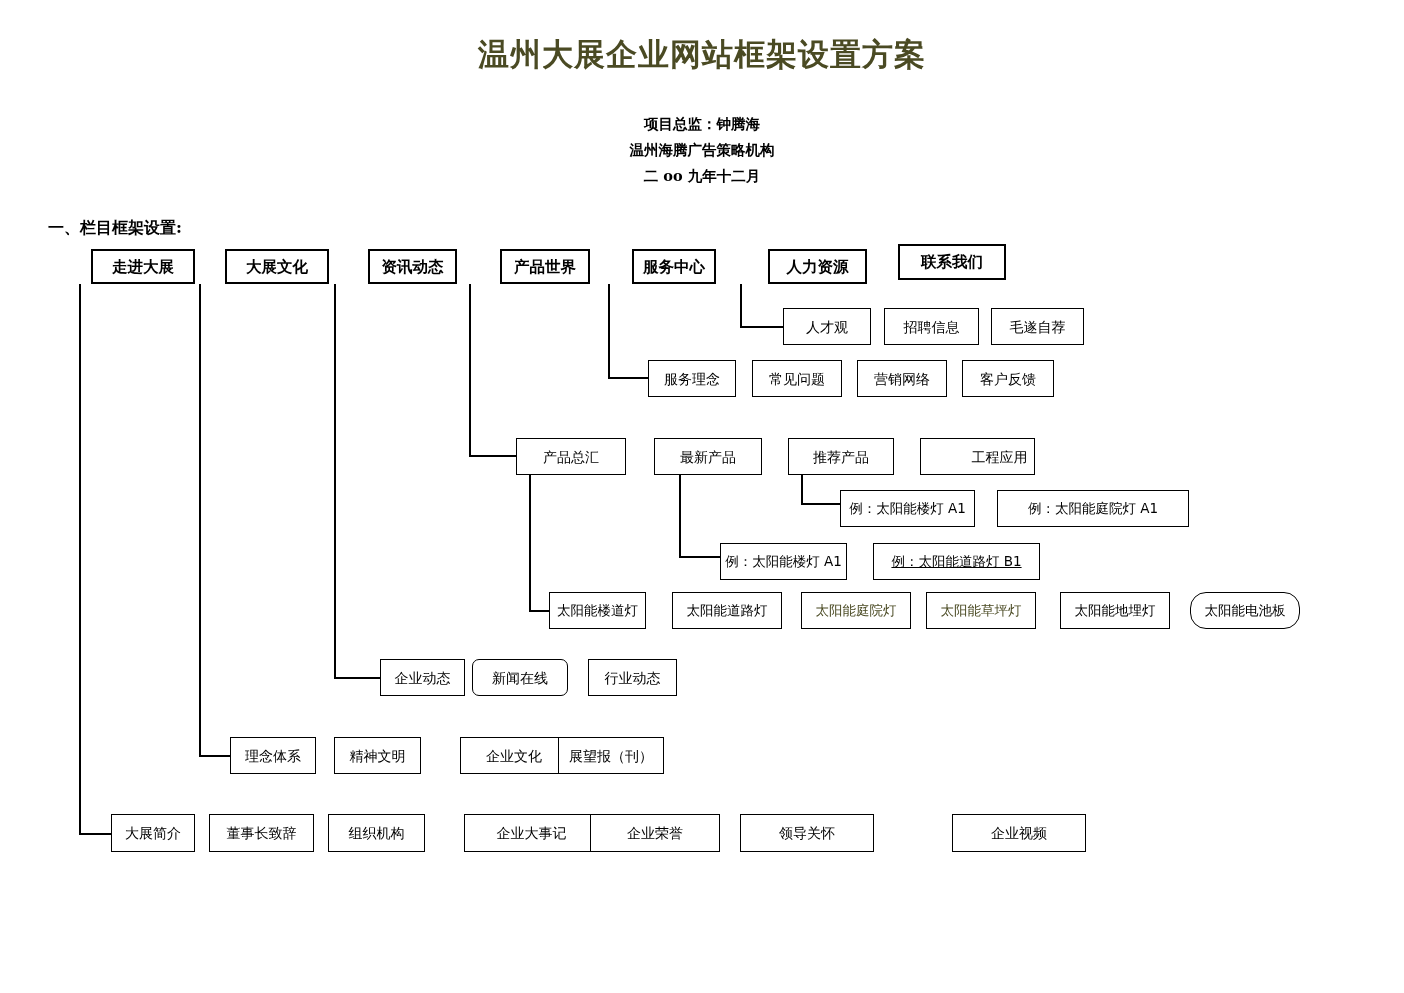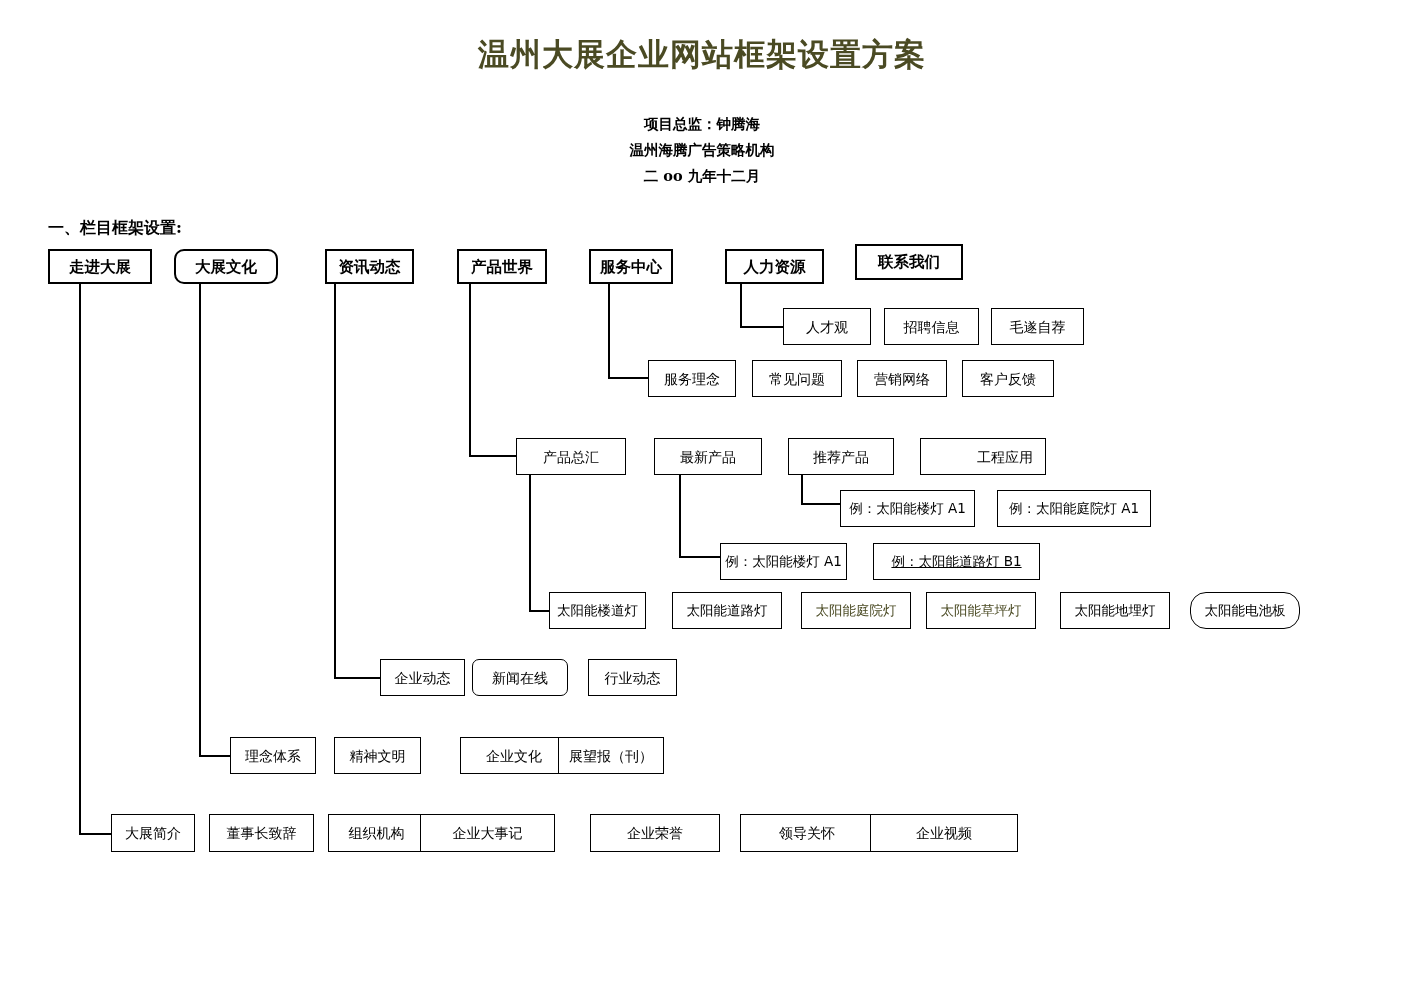--- a/index.html
+++ b/index.html
@@ -48,20 +48,21 @@
     text-align:center;
     color:#000;
     font-family:"DejaVu Sans","Liberation Sans",sans-serif;
     white-space:nowrap;
     line-height:1;
   }
   .lvl1{
     font-size:15.5px;font-weight:bold;
     font-family:"DejaVu Serif","Liberation Serif",serif;
     border-width:2px;
+    margin-left:43px;
   }
   .lvl2{font-size:14px;font-weight:normal;}
   .lvl3{font-size:13.5px;font-weight:normal;}
   .olive{color:#4a4a23;}
 
   .ln{position:absolute;background:#000;}
   .ln.v{width:1.6px;}
   .ln.h{height:1.6px;}
 </style>
 </head>
@@ -96,43 +97,43 @@
   <div class="ln v" style="left:529px;top:474px;height:137px;"></div>
   <div class="ln h" style="left:529px;top:610px;width:20px;"></div>
 
   <div class="ln v" style="left:679px;top:474px;height:83px;"></div>
   <div class="ln h" style="left:679px;top:556px;width:41px;"></div>
 
   <div class="ln v" style="left:801px;top:474px;height:30px;"></div>
   <div class="ln h" style="left:801px;top:503px;width:39px;"></div>
 
   <div class="node lvl1" style="left:48px;top:249px;width:104px;height:35px;">走进大展</div>
-  <div class="node lvl1" style="left:174px;top:249px;width:104px;height:35px;border-radius:10px;">大展文化</div>
+  <div class="node lvl1" style="left:182px;top:249px;width:104px;height:35px;">大展文化</div>
   <div class="node lvl1" style="left:325px;top:249px;width:89px;height:35px;">资讯动态</div>
   <div class="node lvl1" style="left:457px;top:249px;width:90px;height:35px;">产品世界</div>
   <div class="node lvl1" style="left:589px;top:249px;width:84px;height:35px;">服务中心</div>
   <div class="node lvl1" style="left:725px;top:249px;width:99px;height:35px;">人力资源</div>
   <div class="node lvl1" style="left:855px;top:244px;width:108px;height:36px;">联系我们</div>
 
   <div class="node lvl2" style="left:783px;top:308px;width:88px;height:37px;">人才观</div>
   <div class="node lvl2" style="left:884px;top:308px;width:95px;height:37px;">招聘信息</div>
   <div class="node lvl2" style="left:991px;top:308px;width:93px;height:37px;">毛遂自荐</div>
 
   <div class="node lvl2" style="left:648px;top:360px;width:88px;height:37px;">服务理念</div>
   <div class="node lvl2" style="left:752px;top:360px;width:90px;height:37px;">常见问题</div>
   <div class="node lvl2" style="left:857px;top:360px;width:90px;height:37px;">营销网络</div>
   <div class="node lvl2" style="left:962px;top:360px;width:92px;height:37px;">客户反馈</div>
 
   <div class="node lvl2" style="left:516px;top:438px;width:110px;height:37px;">产品总汇</div>
   <div class="node lvl2" style="left:654px;top:438px;width:108px;height:37px;">最新产品</div>
   <div class="node lvl2" style="left:788px;top:438px;width:106px;height:37px;">推荐产品</div>
-  <div class="node lvl2" style="left:920px;top:438px;width:126px;height:37px;padding-left:44px;">工程应用</div>
+  <div class="node lvl2" style="left:920px;top:438px;width:115px;height:37px;padding-left:44px;">工程应用</div>
 
   <div class="node lvl3" style="left:840px;top:490px;width:135px;height:37px;">例：太阳能楼灯 A1</div>
-  <div class="node lvl3" style="left:997px;top:490px;width:154px;height:37px;">例：太阳能庭院灯 A1</div>
+  <div class="node lvl3" style="left:997px;top:490px;width:192px;height:37px;">例：太阳能庭院灯 A1</div>
 
   <div class="node lvl3" style="left:720px;top:543px;width:127px;height:37px;">例：太阳能楼灯 A1</div>
   <div class="node lvl3" style="left:873px;top:543px;width:167px;height:37px;text-decoration:underline;">例：太阳能道路灯 B1</div>
 
   <div class="node lvl3" style="left:549px;top:592px;width:97px;height:37px;">太阳能楼道灯</div>
   <div class="node lvl3" style="left:672px;top:592px;width:110px;height:37px;">太阳能道路灯</div>
   <div class="node lvl3 olive" style="left:801px;top:592px;width:110px;height:37px;">太阳能庭院灯</div>
   <div class="node lvl3 olive" style="left:926px;top:592px;width:110px;height:37px;">太阳能草坪灯</div>
   <div class="node lvl3" style="left:1060px;top:592px;width:110px;height:37px;">太阳能地埋灯</div>
   <div class="node lvl3" style="left:1190px;top:592px;width:110px;height:37px;border-radius:16px;">太阳能电池板</div>
@@ -142,18 +143,18 @@
   <div class="node lvl2" style="left:588px;top:659px;width:89px;height:37px;">行业动态</div>
 
   <div class="node lvl2" style="left:230px;top:737px;width:86px;height:37px;">理念体系</div>
   <div class="node lvl2" style="left:334px;top:737px;width:87px;height:37px;">精神文明</div>
   <div class="node lvl2" style="left:440px;top:737px;width:108px;height:37px;margin-left:20px;">企业文化</div>
   <div class="node lvl2" style="left:558px;top:737px;width:106px;height:37px;">展望报（刊）</div>
 
   <div class="node lvl2" style="left:111px;top:814px;width:84px;height:38px;">大展简介</div>
   <div class="node lvl2" style="left:209px;top:814px;width:105px;height:38px;">董事长致辞</div>
   <div class="node lvl2" style="left:328px;top:814px;width:97px;height:38px;">组织机构</div>
-  <div class="node lvl2" style="left:420px;top:814px;width:135px;height:38px;">企业大事记</div>
+  <div class="node lvl2" style="left:464px;top:814px;width:135px;height:38px;">企业大事记</div>
   <div class="node lvl2" style="left:590px;top:814px;width:130px;height:38px;">企业荣誉</div>
   <div class="node lvl2" style="left:740px;top:814px;width:134px;height:38px;">领导关怀</div>
-  <div class="node lvl2" style="left:870px;top:814px;width:148px;height:38px;text-align:right;">企业视频</div>
+  <div class="node lvl2" style="left:952px;top:814px;width:134px;height:38px;text-align:right;">企业视频</div>
 
 </div>
 
 </body></html>

